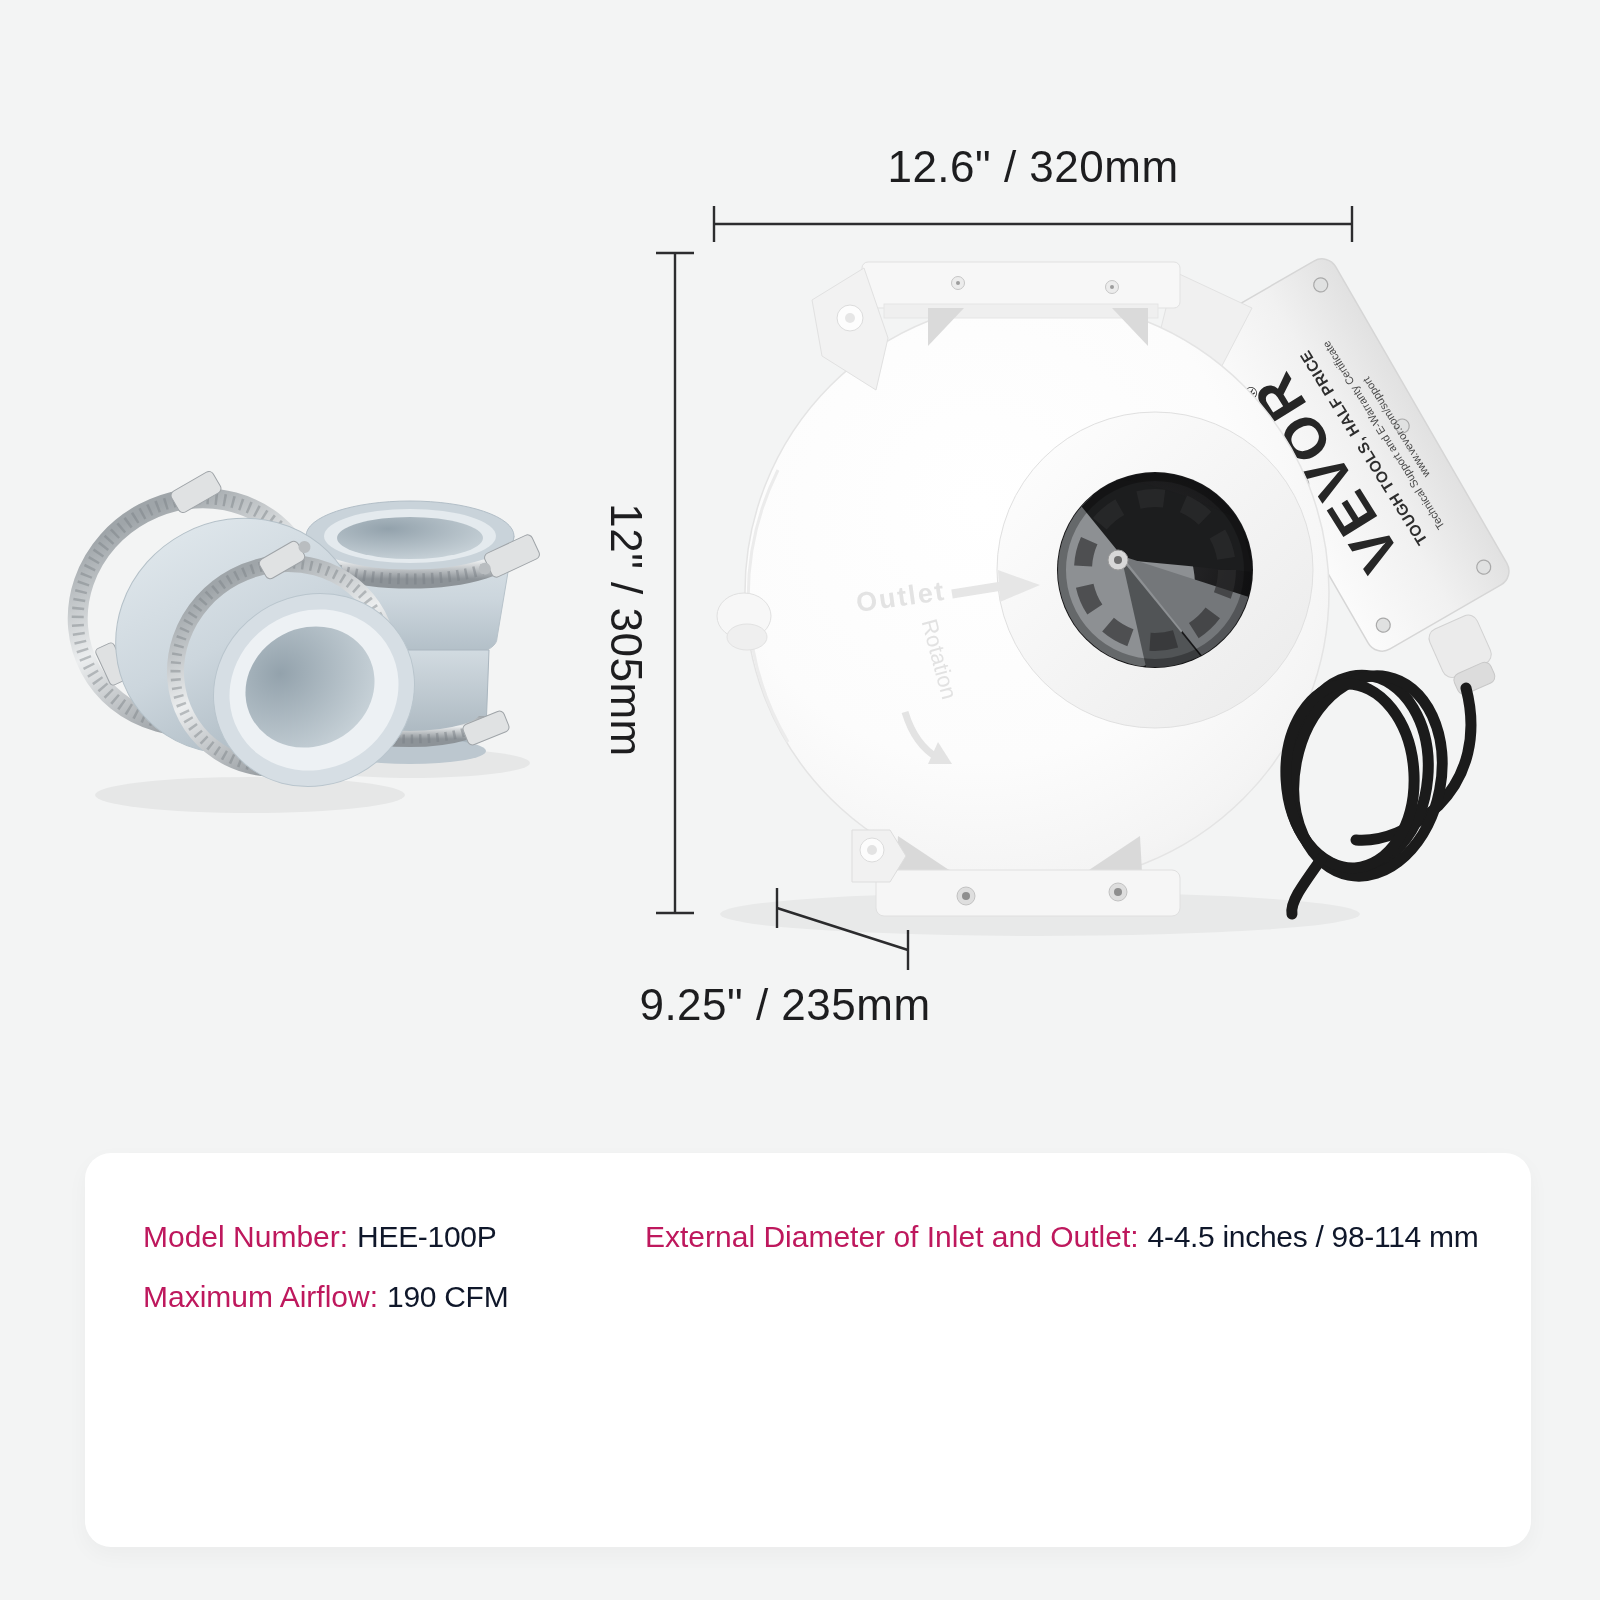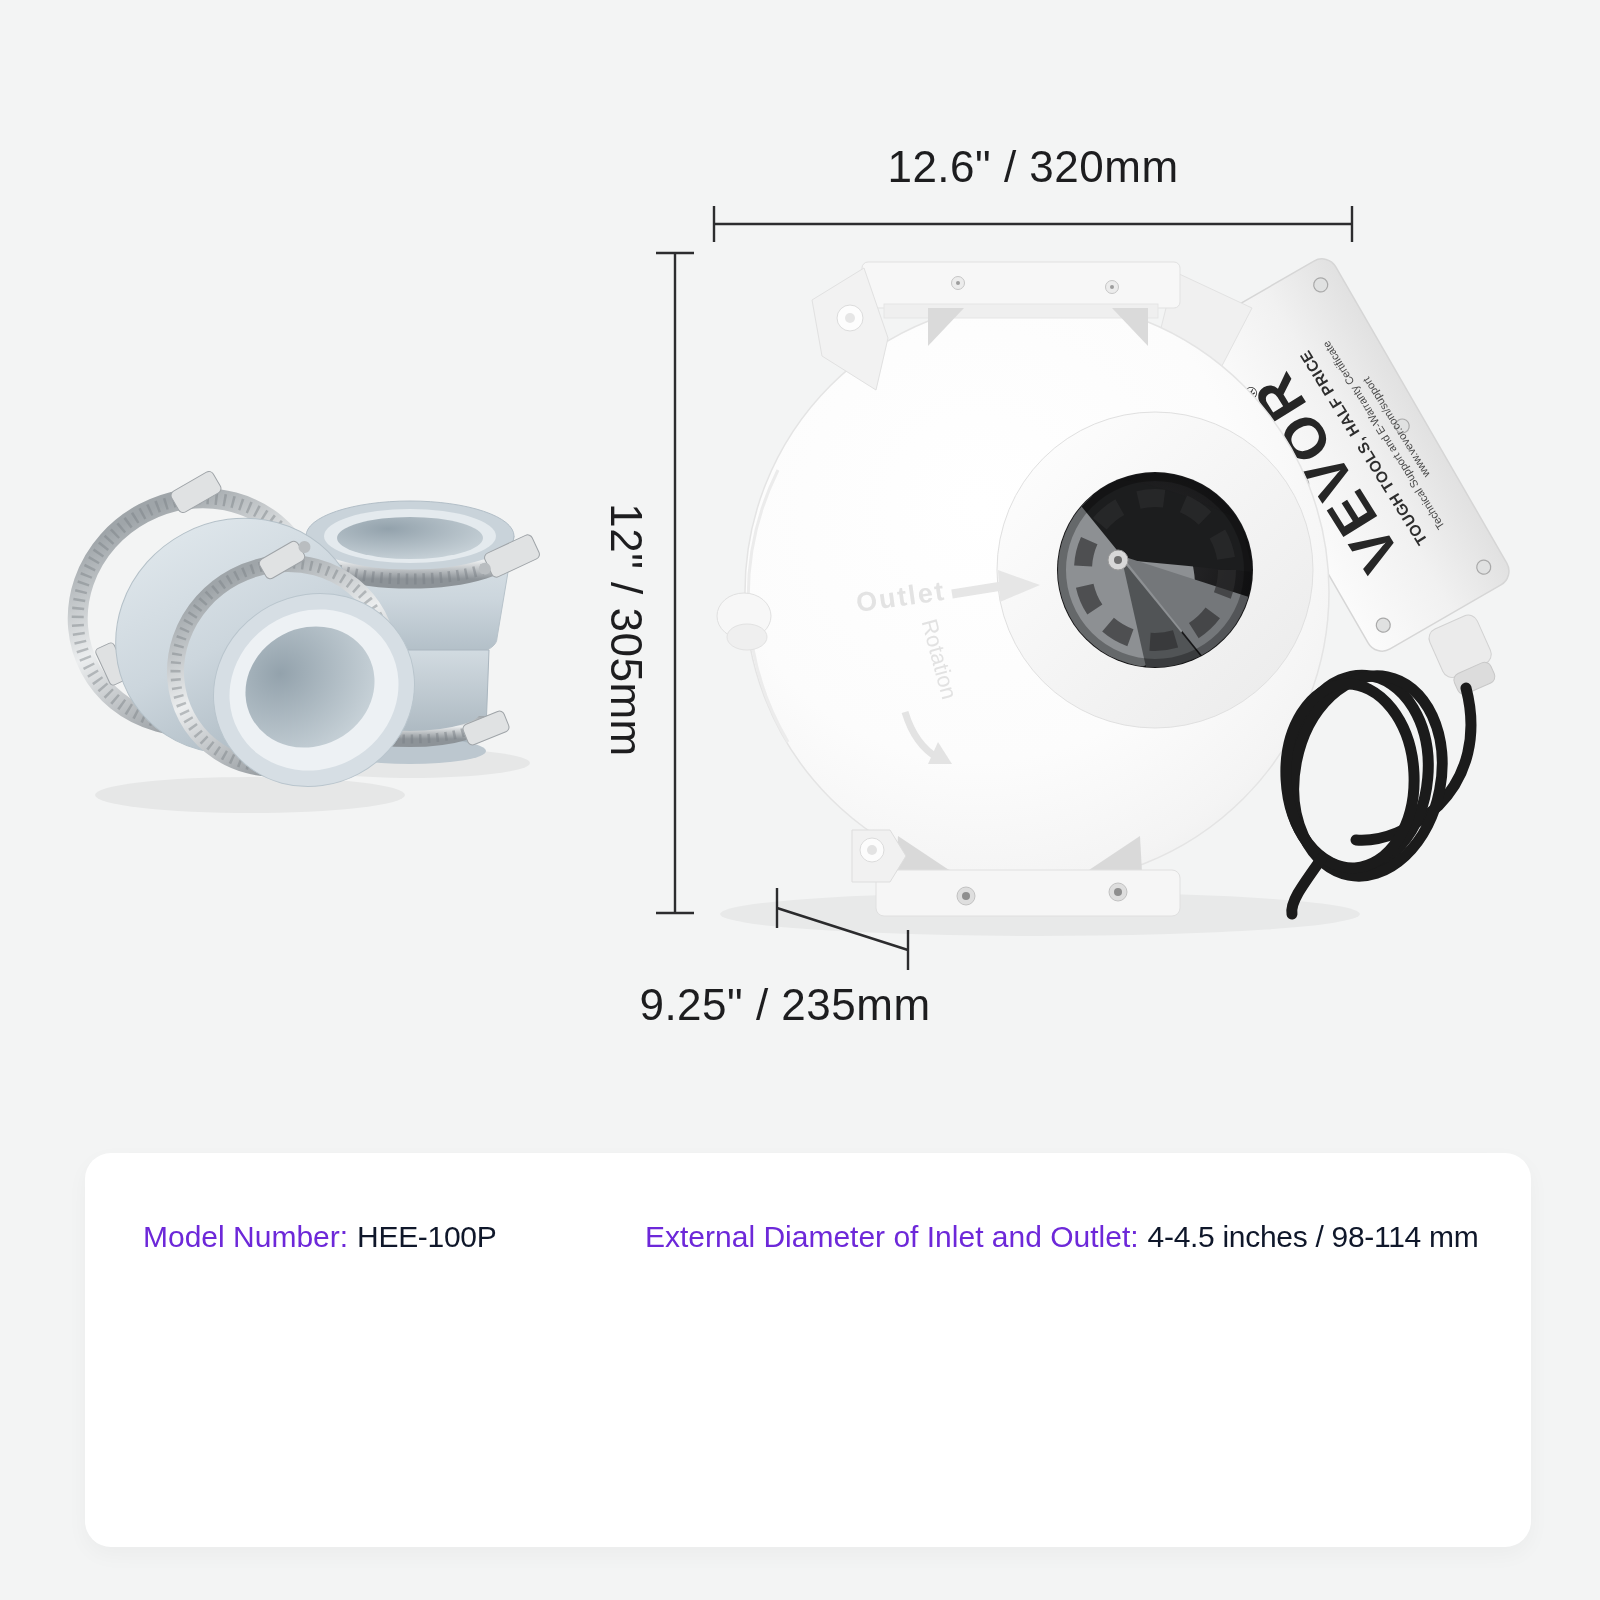--- a/index.html
+++ b/index.html
@@ -10,21 +10,21 @@
        letter-spacing:.5px;text-align:center;white-space:nowrap;}
   .dim-top{left:733px;top:142px;width:600px;}
   .dim-side{left:427px;top:606px;width:400px;height:48px;transform:rotate(90deg);}
   .dim-depth{left:485px;top:980px;width:600px;}
   .panel{position:absolute;left:85px;top:1153px;width:1446px;height:394px;
          background:#ffffff;border-radius:26px;box-shadow:0 8px 22px rgba(0,0,0,.035);}
   .col{position:absolute;top:54px;}
   .col-left{left:58px;}
   .col-right{left:560px;}
   .spec-row{height:60px;line-height:60px;white-space:nowrap;font-size:30px;}
-  .spec-label{color:#6d28d9;}
+  .spec-label{color:#be185d;}
   .spec-value{color:#0f172a;font-weight:400;margin-left:9px;letter-spacing:-.3px;}
 </style>
 </head>
 <body>
 
 <div class="stage">
 
   <svg width="1600" height="1130" viewBox="0 0 1600 1130">
     <defs>
       <radialGradient id="hg" cx="40%" cy="35%" r="80%">
@@ -229,20 +229,23 @@
 
   <div class="dim dim-top">12.6" / 320mm</div>
   <div class="dim dim-side">12" / 305mm</div>
   <div class="dim dim-depth">9.25" / 235mm</div>
 
   <div class="panel">
     <div class="col col-left">
       <div class="spec-row">
         <span class="spec-label">Model Number:</span><span class="spec-value">HEE-100P</span>
       </div>
+      <div class="spec-row">
+        <span class="spec-label">Maximum Airflow:</span><span class="spec-value">190 CFM</span>
+      </div>
     </div>
     <div class="col col-right">
       <div class="spec-row">
         <span class="spec-label">External Diameter of Inlet and Outlet:</span><span class="spec-value">4-4.5 inches / 98-114 mm</span>
       </div>
     </div>
   </div>
 </div>
 
 </body></html>

